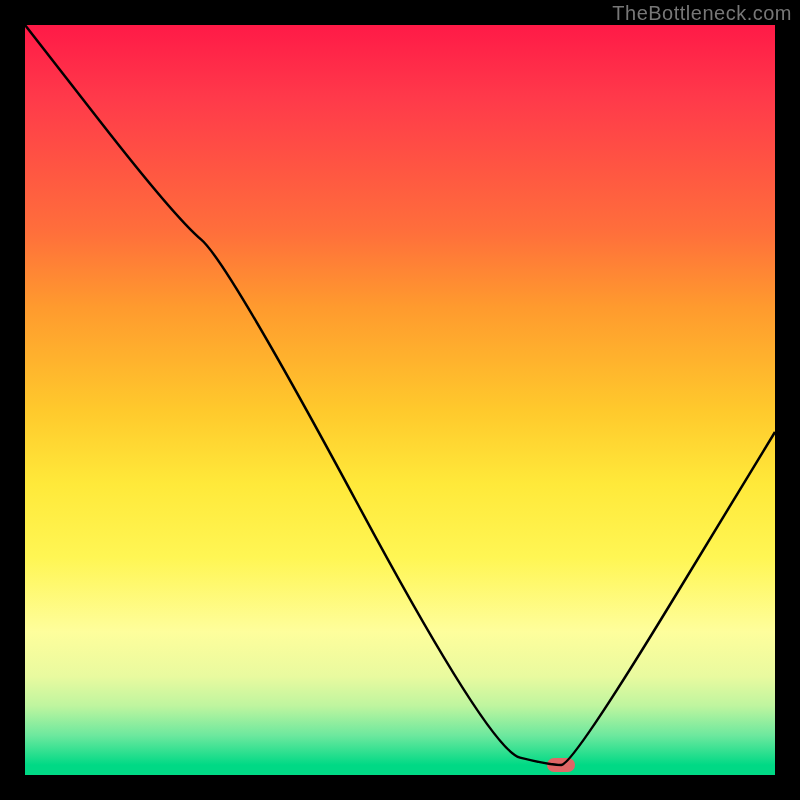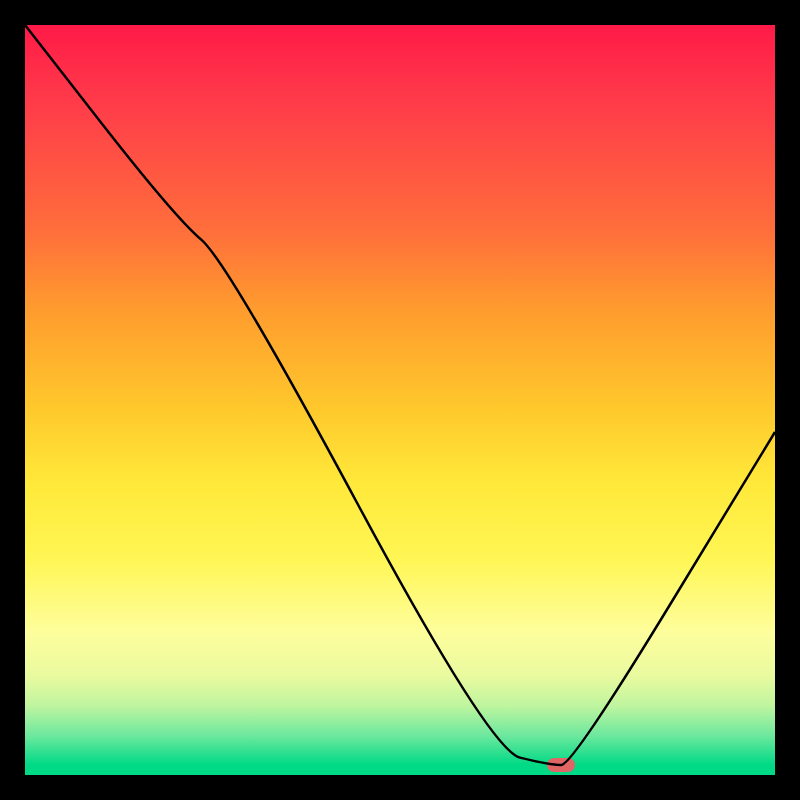--- a/index.html
+++ b/index.html
@@ -74,20 +74,21 @@
     left: 0; top: 0;
     width: 750px;
     height: 750px;
   }
 </style>
 </head>
 <body>
 
 <div class="stage">
 
+  <div class="attribution">TheBottleneck.com</div>
 
   <div class="plot">
 
     <div class="gradient"></div>
     <div class="green-strip"></div>
 
     <div class="marker" id="marker" style="left: 536.25px; top: 740px;"></div>
 
     <svg class="curve" viewBox="0 0 750 750" preserveAspectRatio="none">
       <path id="curvePath" d="M 0 0 Q 0 0 75 96.19999999999999 Q 150 192.39999999999998 176.25 214.59999999999997 Q 202.5 236.79999999999995 333.75 481 Q 465 725.2 495 732.6 Q 525 740 536.25 740 Q 547.5 740 648.75 573.5 T 750 407" fill="none" stroke="#000" stroke-width="2.5"></path>

